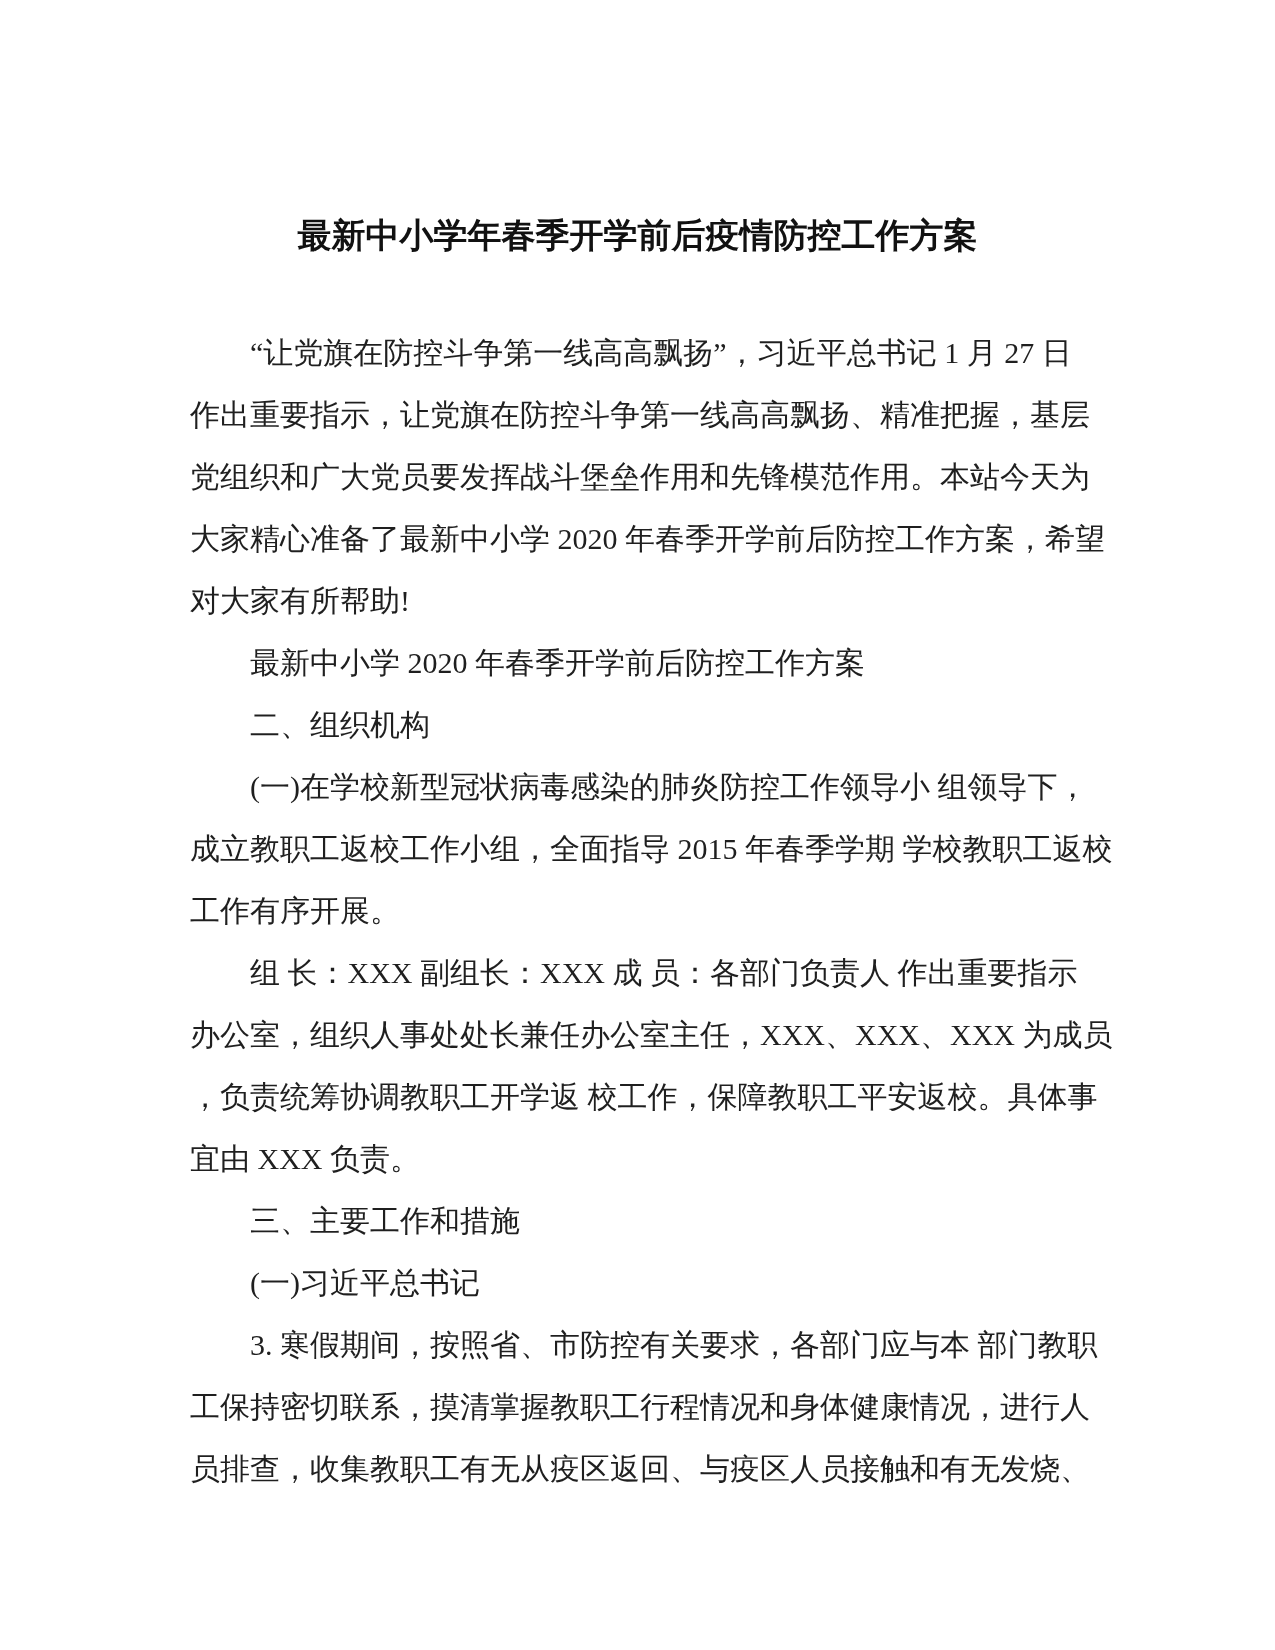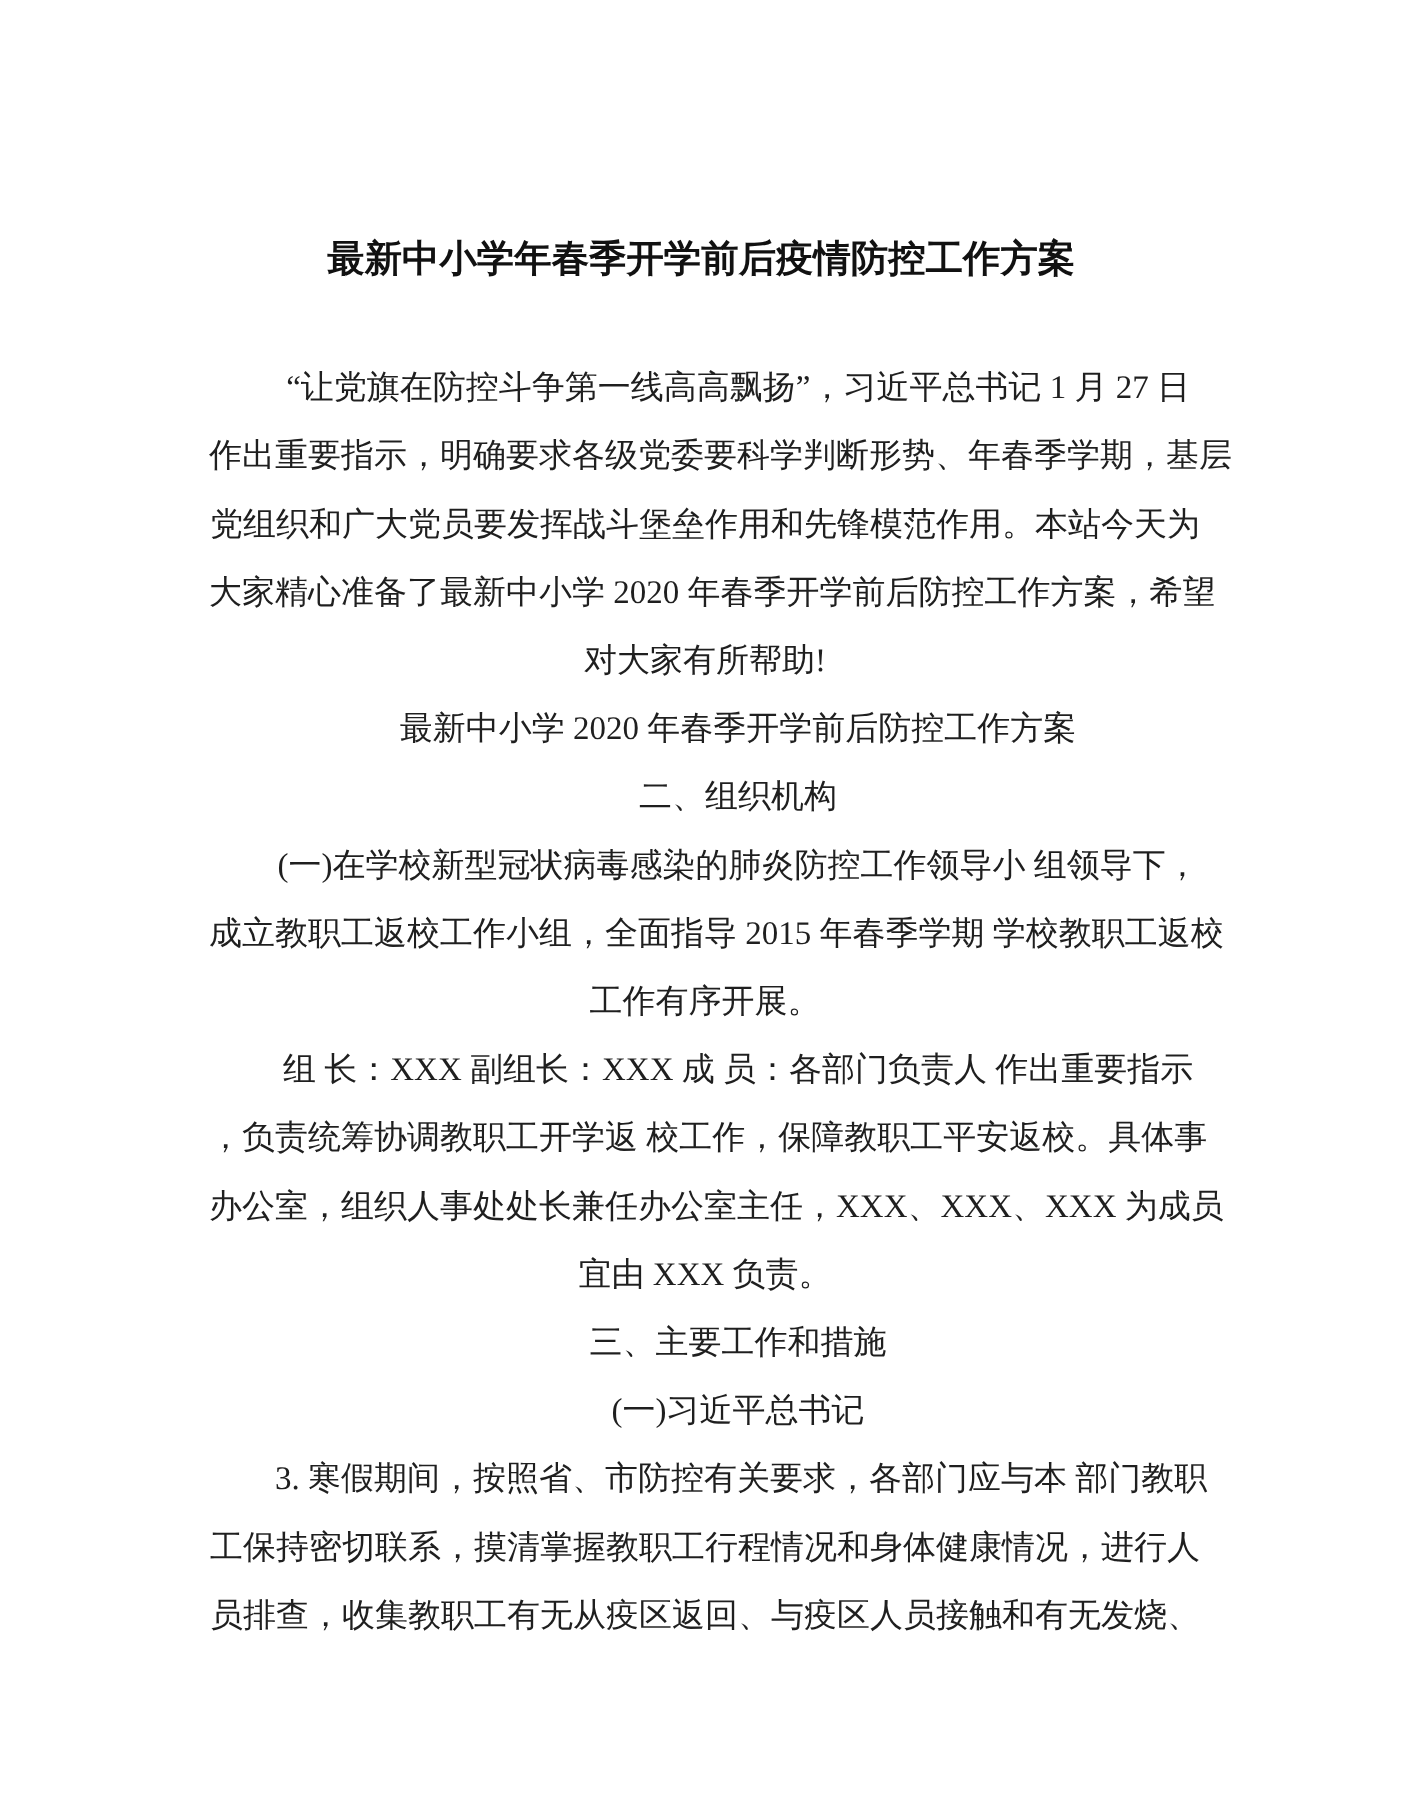--- a/index.html
+++ b/index.html
@@ -34,54 +34,53 @@
   }
   .paragraph {
     margin: 0;
     padding: 0;
   }
   .text-line {
     height: 62px;
     line-height: 62px;
     white-space: pre;
     overflow: visible;
-    text-align: center;
   }
   .text-line.first-indent {
     padding-left: 60px;
   }
 </style>
 </head>
 <body>
 
 <div class="page">
   <h1 class="doc-title">最新中小学年春季开学前后疫情防控工作方案</h1>
   <div class="doc-body">
       <div class="paragraph">
         <div class="text-line first-indent">“让党旗在防控斗争第一线高高飘扬”，习近平总书记 1 月 27 日</div>
-        <div class="text-line">作出重要指示，明确要求各级党委要科学判断形势、年春季学期，基层</div>
+        <div class="text-line">作出重要指示，让党旗在防控斗争第一线高高飘扬、精准把握，基层</div>
         <div class="text-line">党组织和广大党员要发挥战斗堡垒作用和先锋模范作用。本站今天为</div>
         <div class="text-line">大家精心准备了最新中小学 2020 年春季开学前后防控工作方案，希望</div>
         <div class="text-line">对大家有所帮助!</div>
       </div>
       <div class="paragraph">
         <div class="text-line first-indent">最新中小学 2020 年春季开学前后防控工作方案</div>
       </div>
       <div class="paragraph">
         <div class="text-line first-indent">二、组织机构</div>
       </div>
       <div class="paragraph">
         <div class="text-line first-indent">(一)在学校新型冠状病毒感染的肺炎防控工作领导小 组领导下，</div>
         <div class="text-line">成立教职工返校工作小组，全面指导 2015 年春季学期 学校教职工返校</div>
         <div class="text-line">工作有序开展。</div>
       </div>
       <div class="paragraph">
         <div class="text-line first-indent">组 长：XXX 副组长：XXX 成 员：各部门负责人 作出重要指示</div>
+        <div class="text-line">办公室，组织人事处处长兼任办公室主任，XXX、XXX、XXX 为成员</div>
         <div class="text-line">，负责统筹协调教职工开学返 校工作，保障教职工平安返校。具体事</div>
-        <div class="text-line">办公室，组织人事处处长兼任办公室主任，XXX、XXX、XXX 为成员</div>
         <div class="text-line">宜由 XXX 负责。</div>
       </div>
       <div class="paragraph">
         <div class="text-line first-indent">三、主要工作和措施</div>
       </div>
       <div class="paragraph">
         <div class="text-line first-indent">(一)习近平总书记</div>
       </div>
       <div class="paragraph">
         <div class="text-line first-indent">3. 寒假期间，按照省、市防控有关要求，各部门应与本 部门教职</div>

